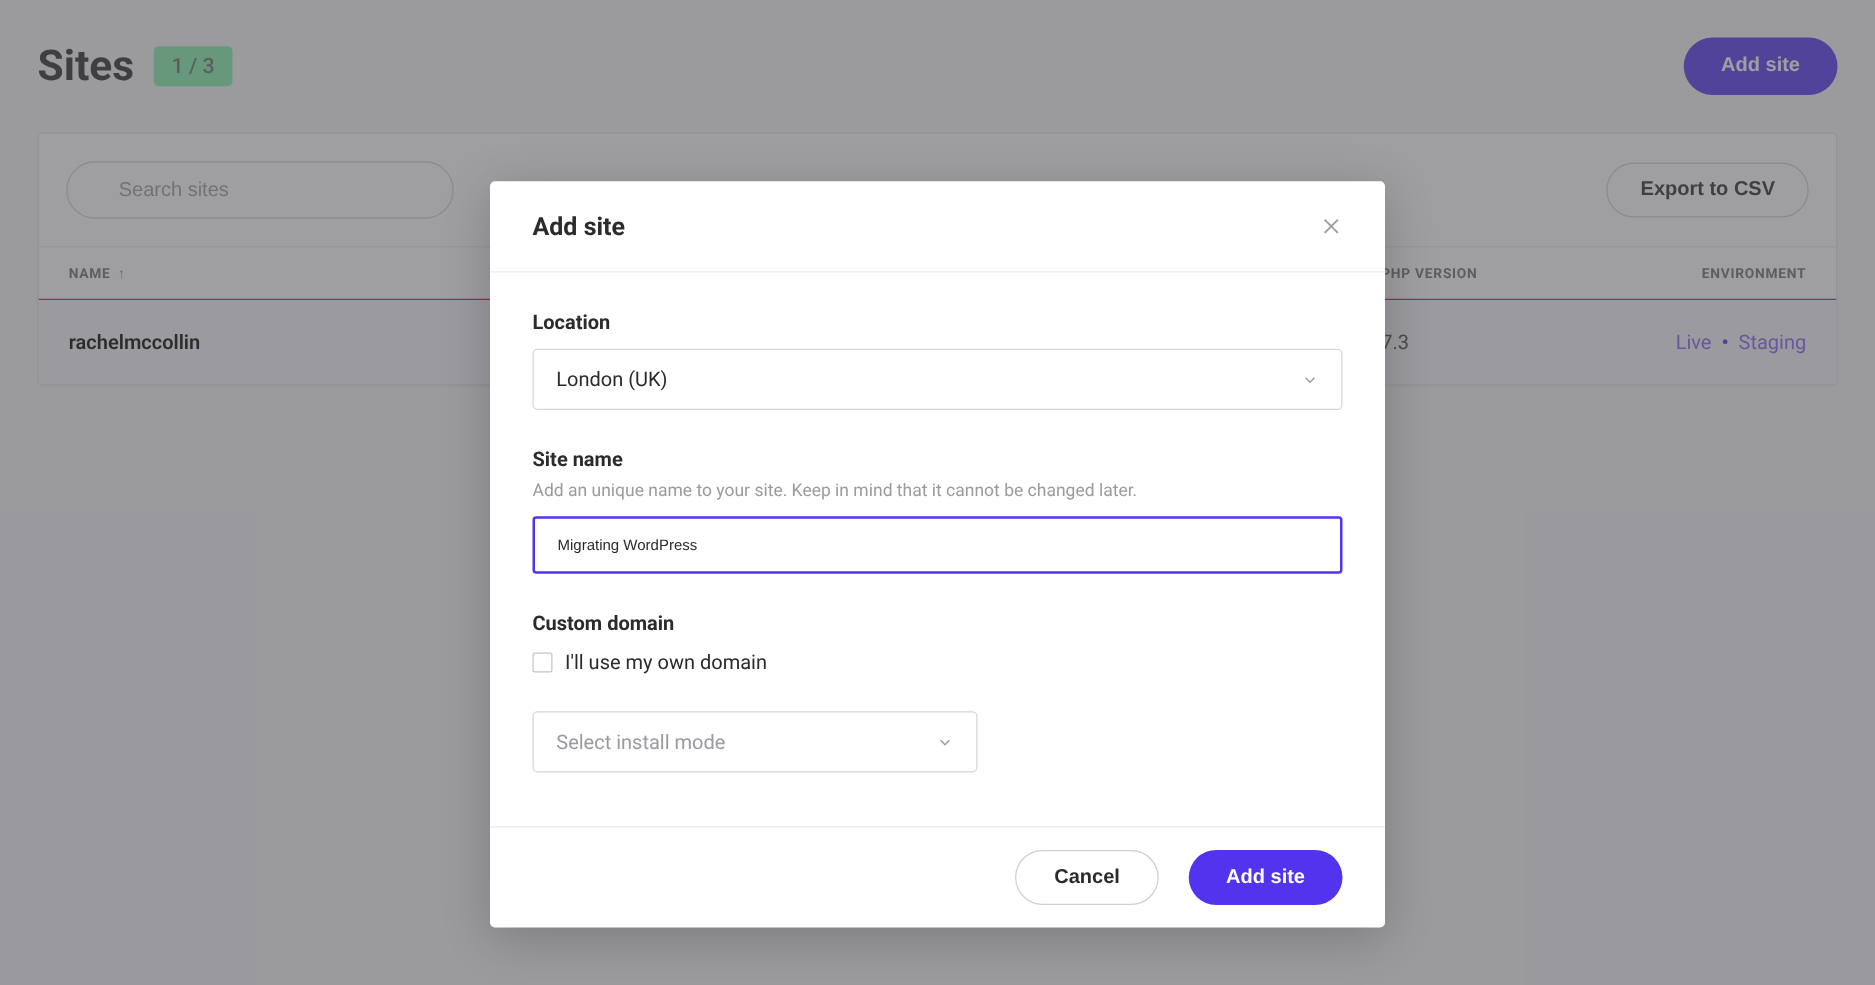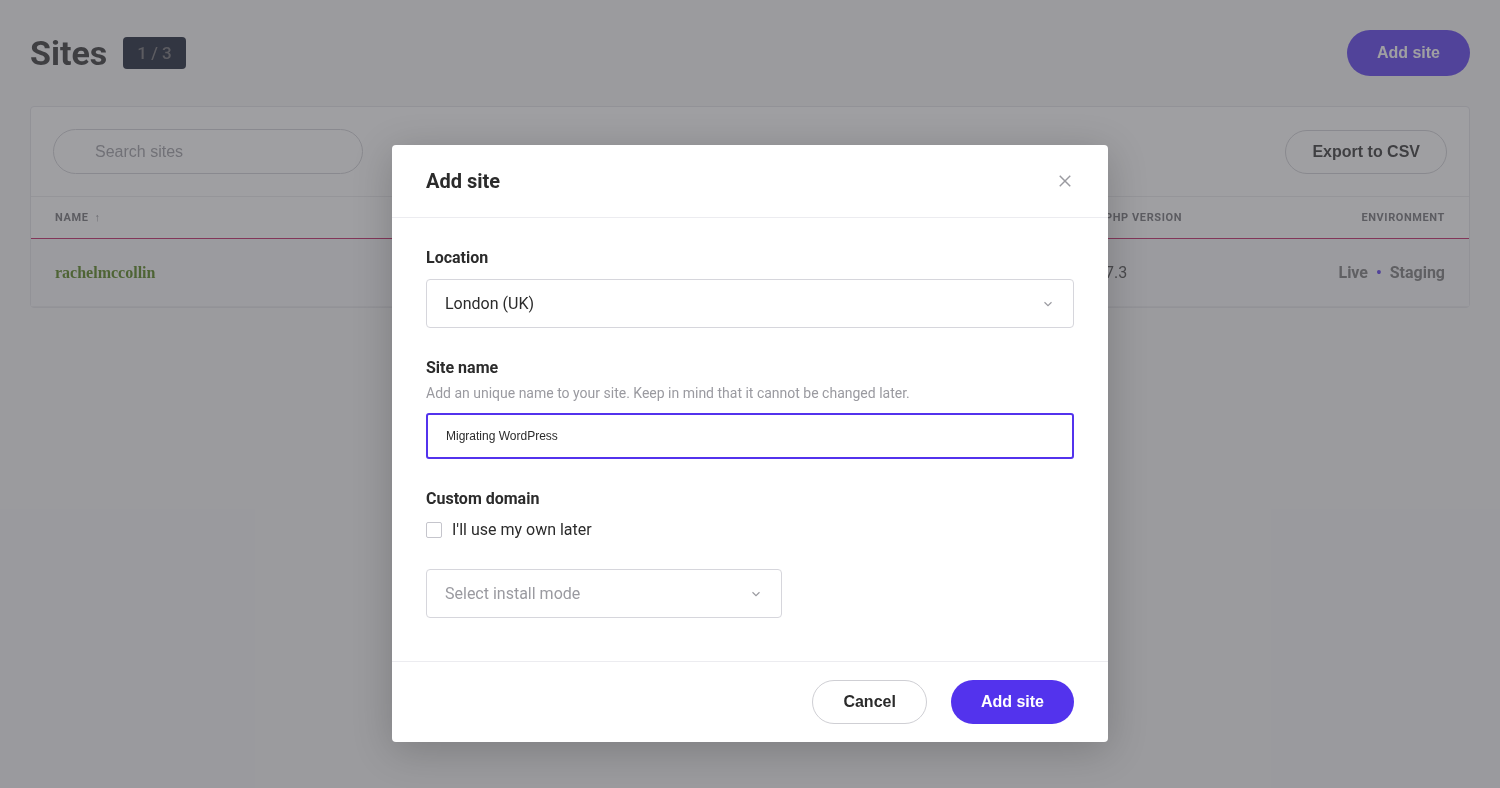--- a/index.html
+++ b/index.html
@@ -29,21 +29,21 @@
       gap: 16px;
     }
     
     .page-title {
       font-size: 34px;
       font-weight: 700;
       color: #2b2b2b;
     }
     
     .page-count {
-      background: #0f172a;
+      background: #86efac;
       color: #6b6b70;
       padding: 6px 14px;
       border-radius: 4px;
       font-size: 17px;
       font-weight: 500;
     }
     
     .btn-primary {
       background: #5333ed;
       color: #fff;
@@ -122,26 +122,26 @@
     .table-data-row {
       display: flex;
       align-items: center;
       padding: 24px 24px;
       border-bottom: 1px solid #e8e8ec;
       font-size: 16px;
       background: #f6f6f8;
     }
     
     .cell-name { flex: 0 0 700px; }
-    .cell-name a { color: #4d7c0f; font-weight: 600; text-decoration: none; font-family: Liberation Serif, serif; }
+    .cell-name a { color: #000000; font-weight: 600; text-decoration: none; }
     .cell-blank1 { flex: 0 0 200px; }
     .cell-storage { flex: 0 0 150px; color: #444; }
     .cell-php { flex: 0 0 190px; color: #444; }
     .cell-env { flex: 1; text-align: right; }
-    .cell-env a { color: #737373; font-weight: 700; text-decoration: none; }
+    .cell-env a { color: #8b5cf6; font-weight: 400; text-decoration: none; }
     .env-dot { color: #5333ed; font-weight: 700; margin: 0 4px; }
     
     
     .overlay {
       position: absolute;
       inset: 0;
       background: rgba(80,80,85,0.55);
       display: flex;
       justify-content: center;
       padding-top: 145px;
@@ -343,21 +343,21 @@
       <div class="form-group">
         <label class="form-label">Site name</label>
         <div class="form-help">Add an unique name to your site. Keep in mind that it cannot be changed later.</div>
         <input class="text-input" type="text" value="Migrating WordPress" style="">
       </div>
 
       <div class="form-group">
         <label class="form-label">Custom domain</label>
         <label class="checkbox-row">
           <span class="checkbox-box"></span>
-          <span>I'll use my own later</span>
+          <span>I'll use my own domain</span>
         </label>
       </div>
 
       <div class="form-group">
         <div class="select-box narrow placeholder">
           <span>Select install mode</span>
           <svg class="chev-down" viewBox="0 0 24 24" fill="none" stroke="currentColor" stroke-width="2">
             <polyline points="6 9 12 15 18 9"></polyline>
           </svg>
         </div>

